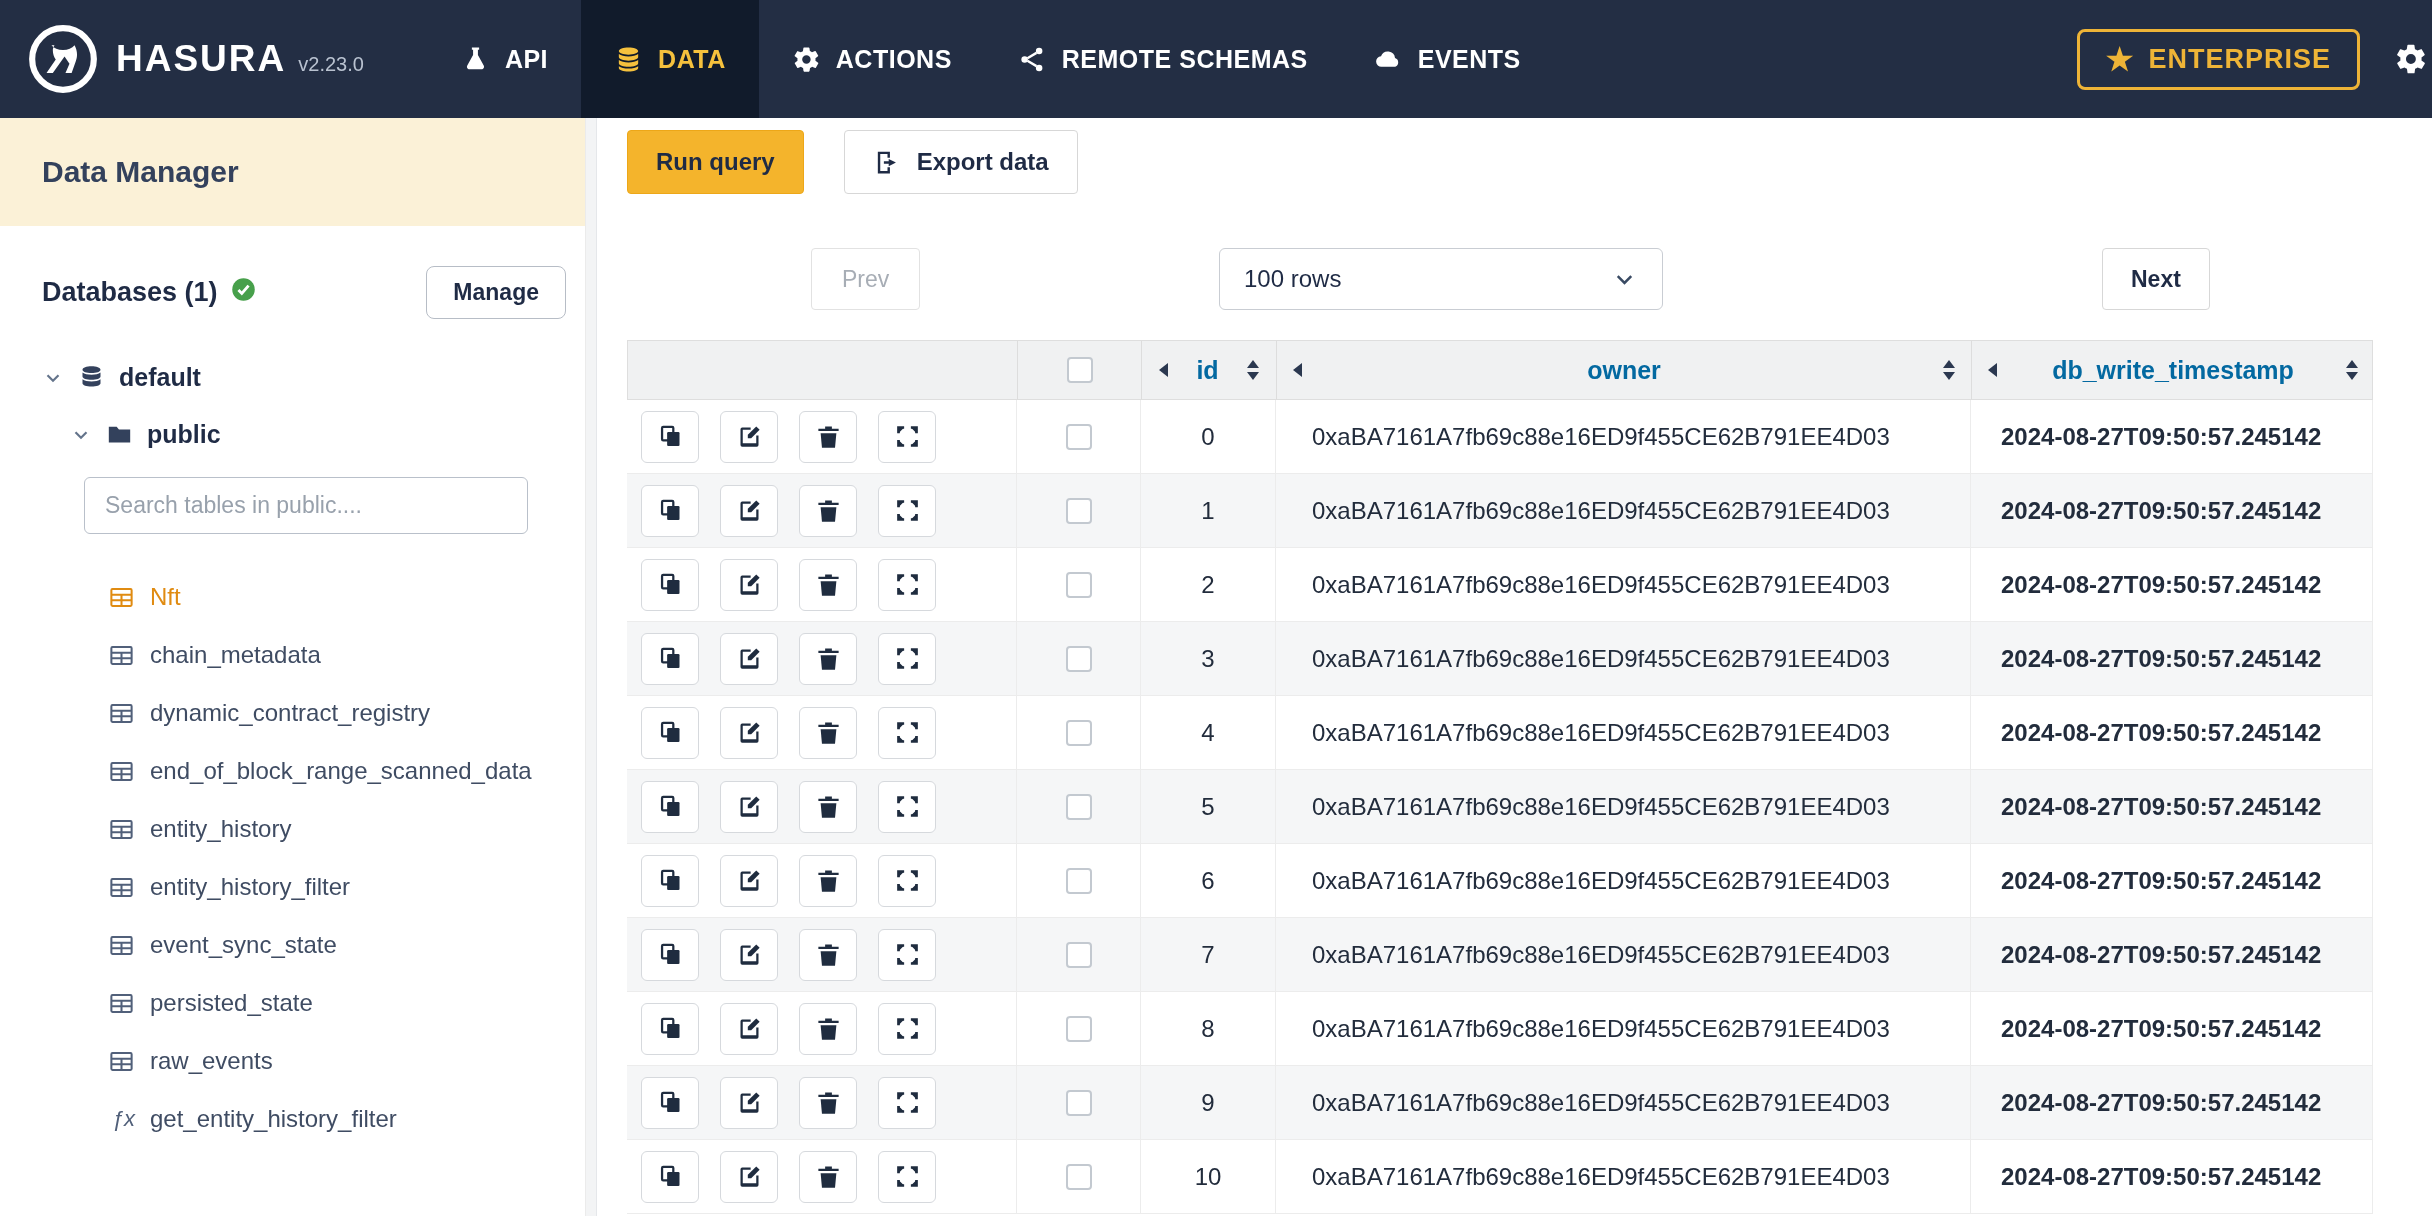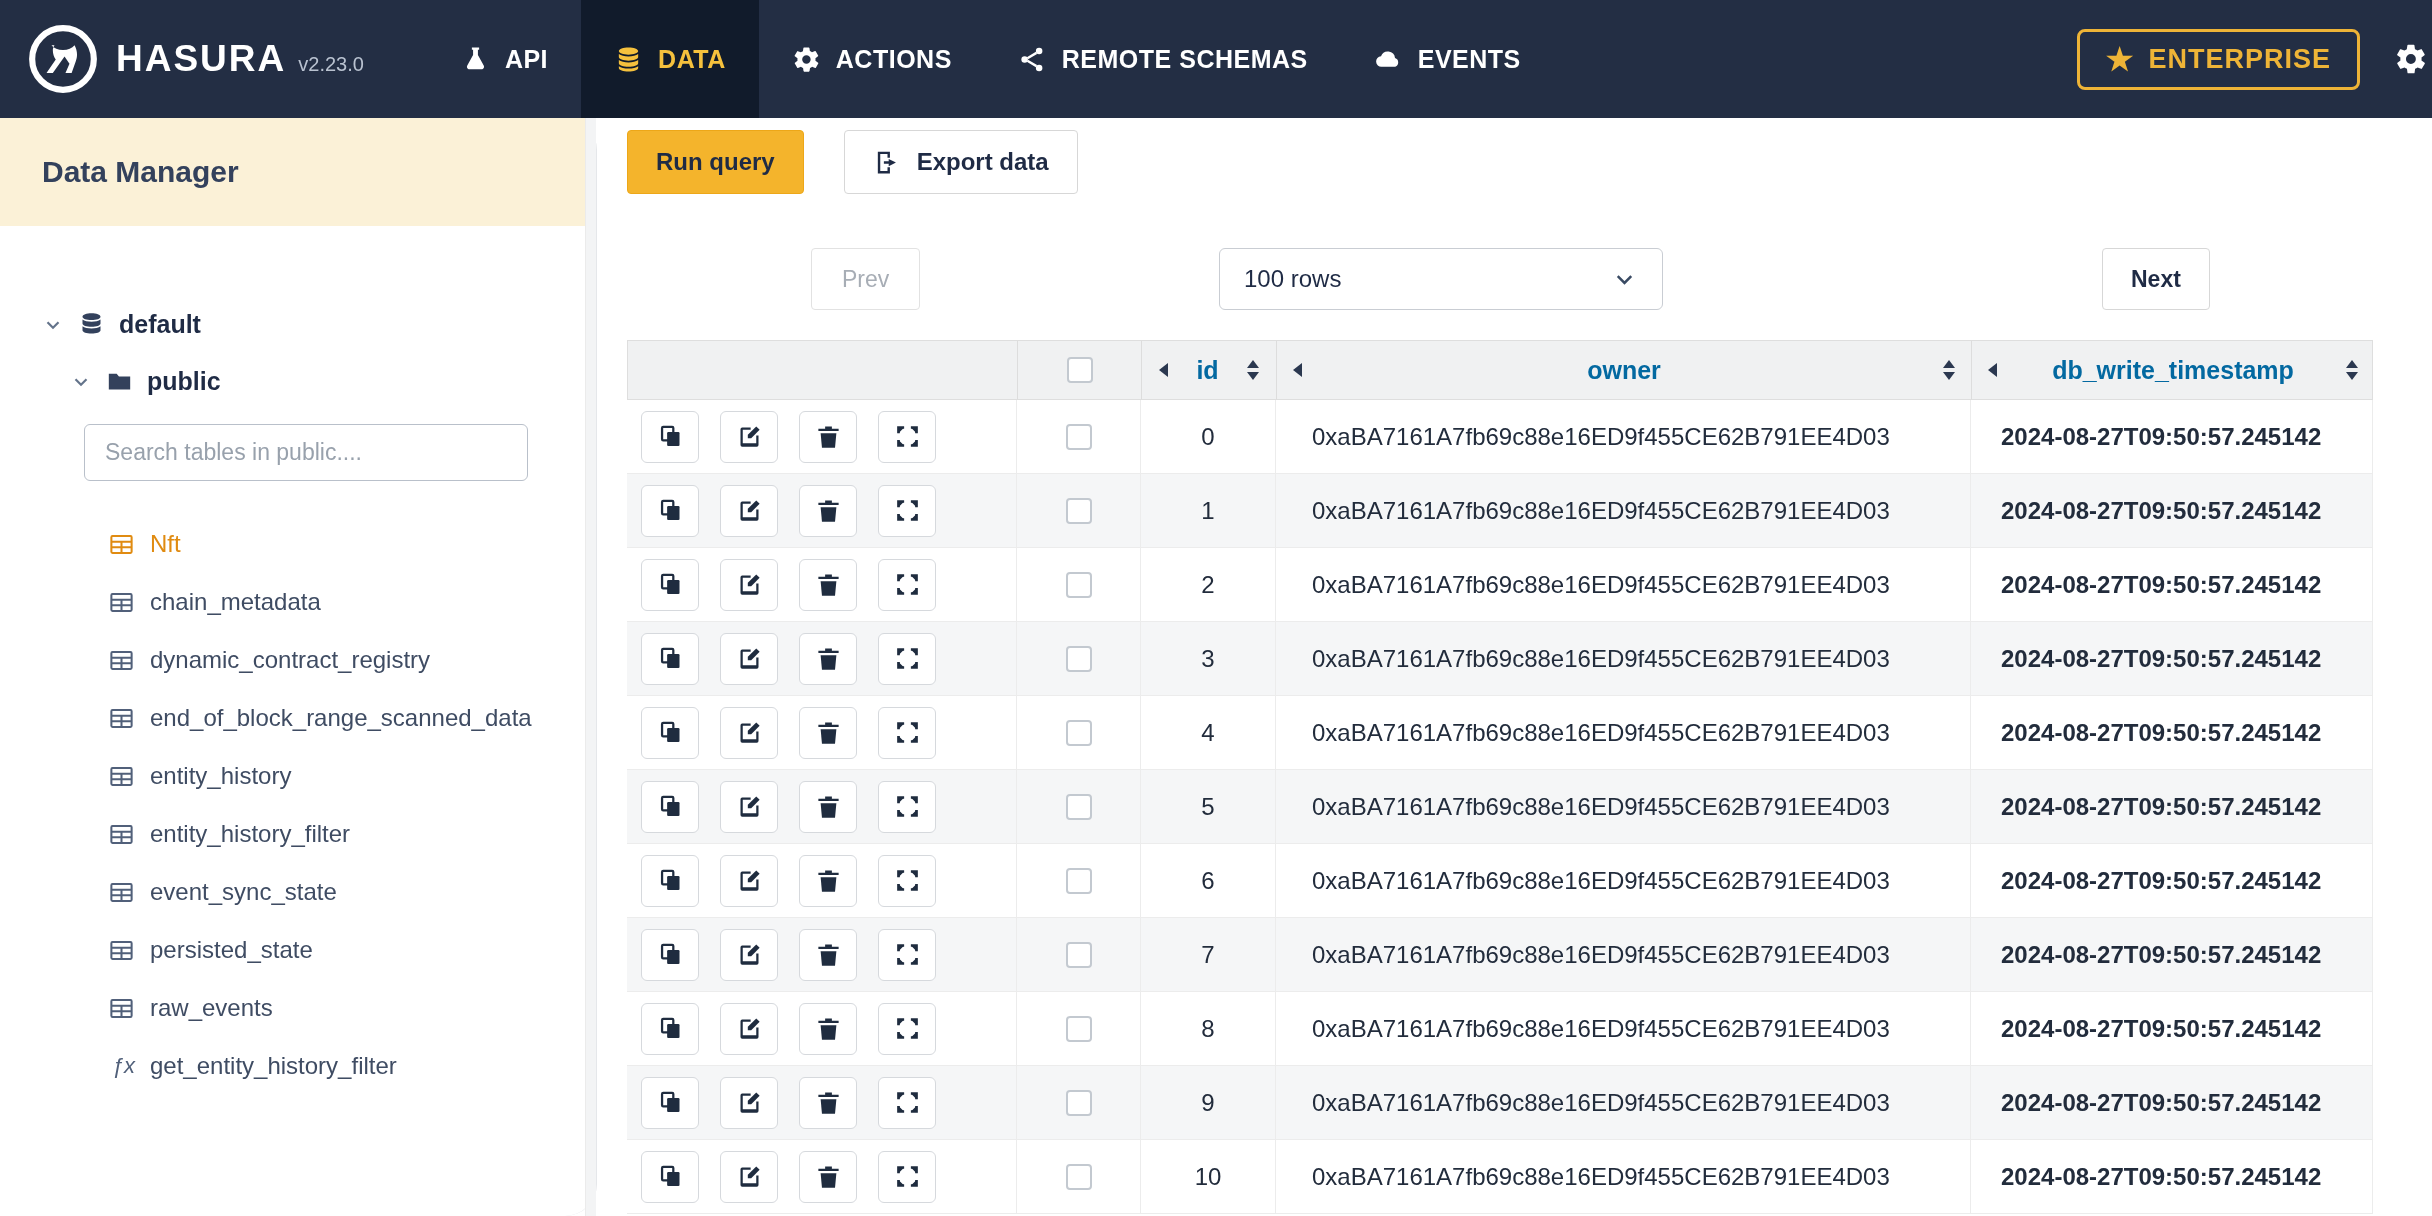--- a/index.html
+++ b/index.html
@@ -16,21 +16,21 @@
   .nav-item { display: flex; align-items: center; gap: 15px; padding: 0 33px; color: #fff; font-weight: 700; font-size: 25px; letter-spacing: .5px; cursor: pointer; }
   .nav-item svg { width: 29px; height: 29px; fill: currentColor; }
   .nav-item.active { background: #111b2b; color: #f5c13d; }
   .nav-spacer { flex: 1; }
   .enterprise { display: flex; align-items: center; gap: 14px; border: 3px solid #eeb437; border-radius: 8px; padding: 12px 26px; color: #eeb437; font-weight: 800; font-size: 27px; letter-spacing: 1px; margin-right: 34px; cursor: pointer; background: transparent; }
   .enterprise .star { font-size: 31px; line-height: 1; }
   .settings-gear { margin-right: 4px; cursor: pointer; display: flex; }
   .settings-gear svg { width: 34px; height: 34px; fill: #fff; }
 
   
-  .sidebar { position: absolute; top: 118px; left: 0; width: 597px; bottom: 0; background: #fff; border-right: 1px solid #e5e7ea; border-radius: 32px; }
+  .sidebar { position: absolute; top: 118px; left: 0; width: 597px; bottom: 0; background: #fff; border-right: 1px solid #e5e7ea; }
   .sidebar-header { height: 108px; background: #fbf1d7; display: flex; align-items: center; padding-left: 42px; font-size: 30px; font-weight: 700; color: #33415c; }
   .sidebar-body { padding: 40px 30px 0 42px; }
   .db-row { display: flex; align-items: center; justify-content: space-between; }
   .db-label { display: flex; align-items: center; gap: 12px; font-size: 27px; font-weight: 700; color: #1f2b45; }
   .check-ic svg { width: 27px; height: 27px; }
   .manage-btn { border: 1px solid #b7bdc6; border-radius: 8px; background: #fff; padding: 12px 26px; font-size: 23px; font-weight: 600; color: #1f2b45; cursor: pointer; }
   .tree { margin-top: 44px; }
   .tree-row { display: flex; align-items: center; gap: 14px; font-size: 25px; font-weight: 700; color: #1f2b45; cursor: pointer; }
   .tree-row.schema { margin-top: 28px; padding-left: 28px; }
   .chev { display: flex; }
@@ -148,20 +148,32 @@
       <svg viewBox="0 0 24 24">
           <path d="M19.4 13c.04-.33.06-.66.06-1s-.02-.67-.06-1l2.1-1.65a.5.5 0 0 0 .12-.64l-2-3.46a.5.5 0 0 0-.6-.22l-2.49 1a7.3 7.3 0 0 0-1.73-1l-.38-2.65A.5.5 0 0 0 13.93 2h-4a.5.5 0 0 0-.5.42l-.38 2.65c-.63.26-1.2.6-1.73 1l-2.49-1a.5.5 0 0 0-.6.22l-2 3.46a.5.5 0 0 0 .12.64L4.55 11c-.04.33-.06.66-.06 1s.02.67.06 1l-2.1 1.65a.5.5 0 0 0-.12.64l2 3.46c.13.22.39.31.6.22l2.49-1c.53.4 1.1.74 1.73 1l.38 2.65c.04.24.25.42.5.42h4c.25 0 .46-.18.5-.42l.38-2.65c.63-.26 1.2-.6 1.73-1l2.49 1c.21.09.47 0 .6-.22l2-3.46a.5.5 0 0 0-.12-.64zM11.93 15.5a3.5 3.5 0 1 1 0-7 3.5 3.5 0 0 1 0 7z"></path>
         </svg>
     </div>
   </header>
 
   <aside class="sidebar">
     <div class="sidebar-header">Data Manager</div>
     <div class="sidebar-body">
 
+      <div class="db-row">
+        <div class="db-label">
+          <span>Databases (1)</span>
+          <span class="check-ic">
+            <svg viewBox="0 0 24 24">
+                <circle cx="12" cy="12" r="10" fill="#47a04b"></circle>
+                <path d="m7.5 12.5 3 3 6-7" stroke="#fff" stroke-width="2.5" fill="none"></path>
+              </svg>
+          </span>
+        </div>
+        <button class="manage-btn">Manage</button>
+      </div>
 
       <div class="tree">
         <div class="tree-row">
           <span class="chev">
               <svg viewBox="0 0 24 24">
                 <path d="M6 9l6 6 6-6"></path>
               </svg>
             </span>
           <span class="tree-ic">
             <svg viewBox="0 0 24 24">

